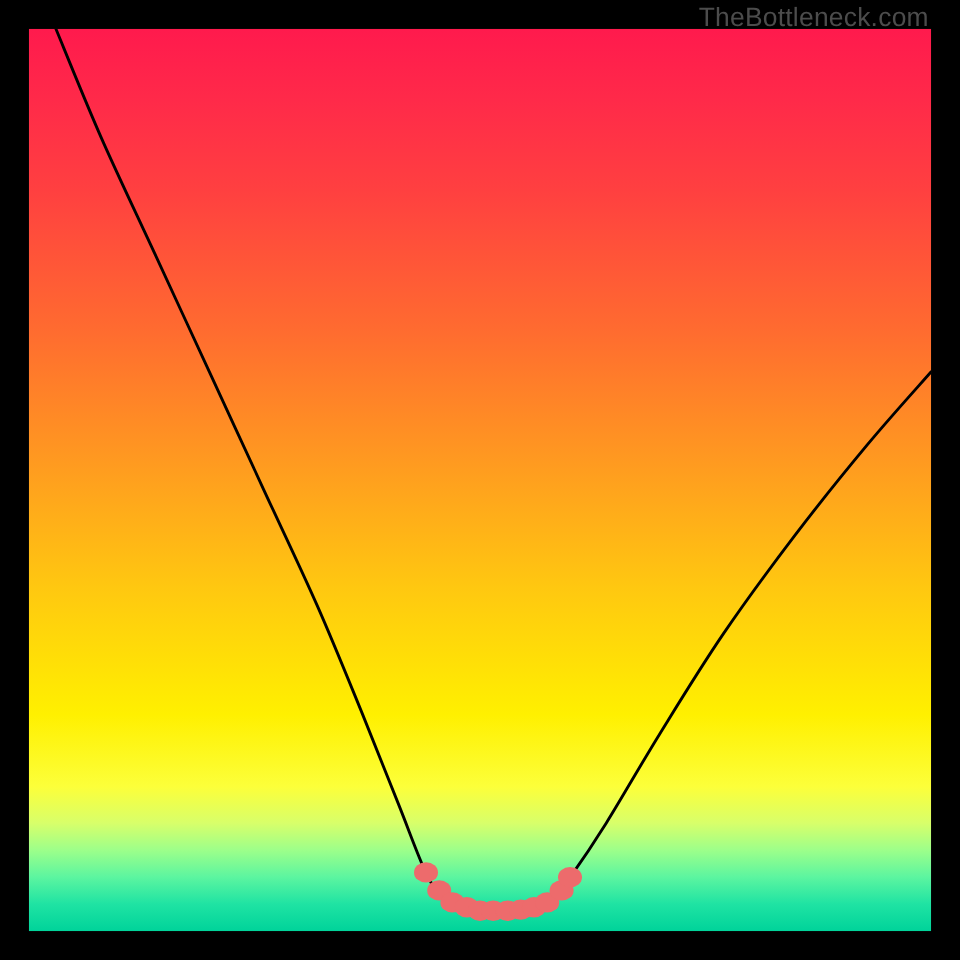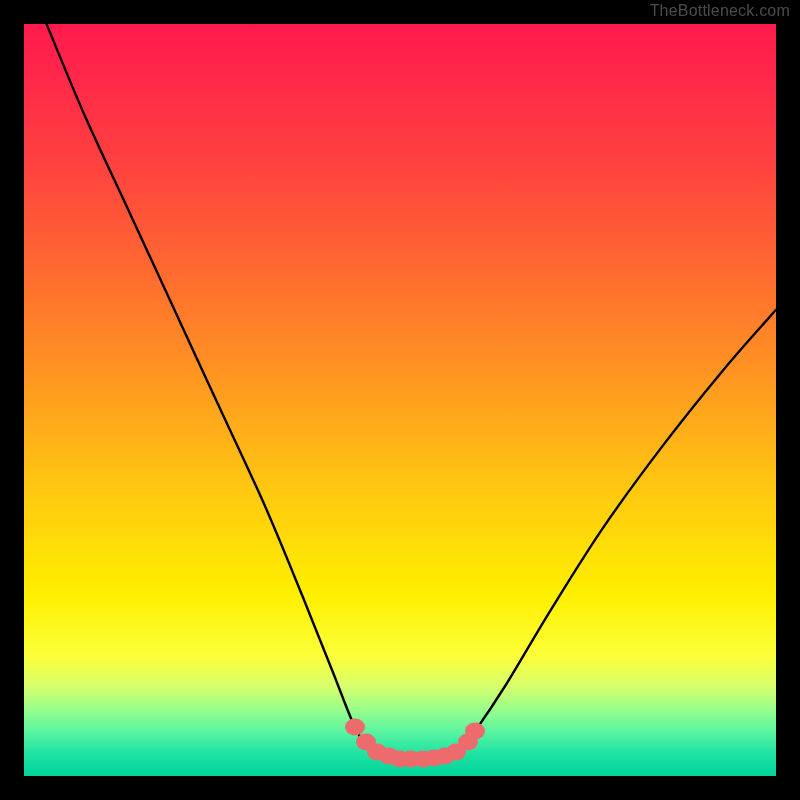--- a/index.html
+++ b/index.html
@@ -48,23 +48,23 @@
   }
   .curve-svg {
     position: absolute;
     inset: 0;
     width: 100%;
     height: 100%;
   }
   .watermark {
     position: absolute;
     top: 2px;
-    right: 10px;
+    right: 26px;
     color: #4c4c4c;
-    font-size: 16px;
+    font-size: 22px;
     letter-spacing: 0.2px;
     user-select: none;
   }
   .marker {
     position: absolute;
     background: #ed6b6c;
     border-radius: 50% / 50%;
     transform: translate(-50%, -50%);
   }
 </style>

